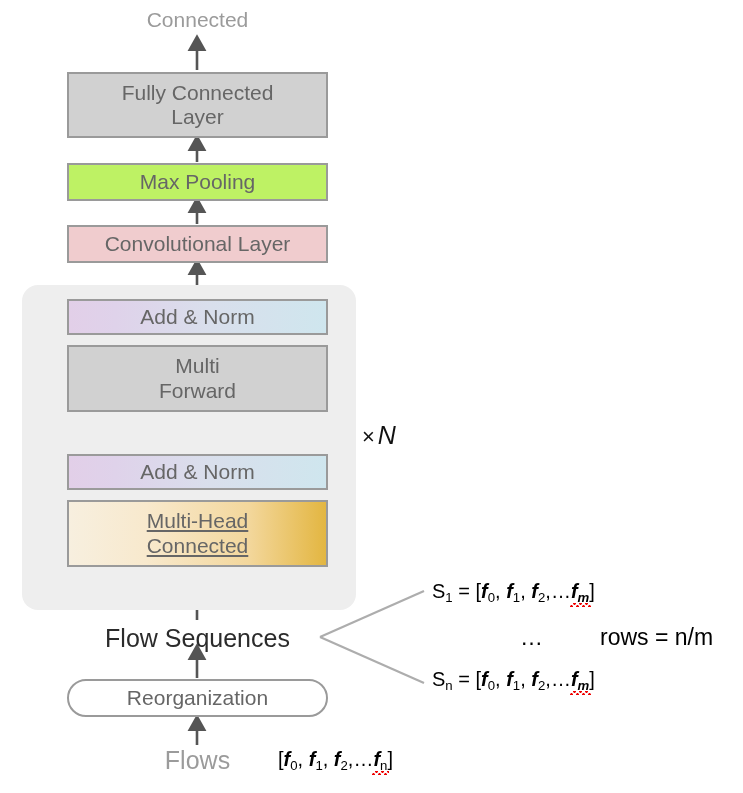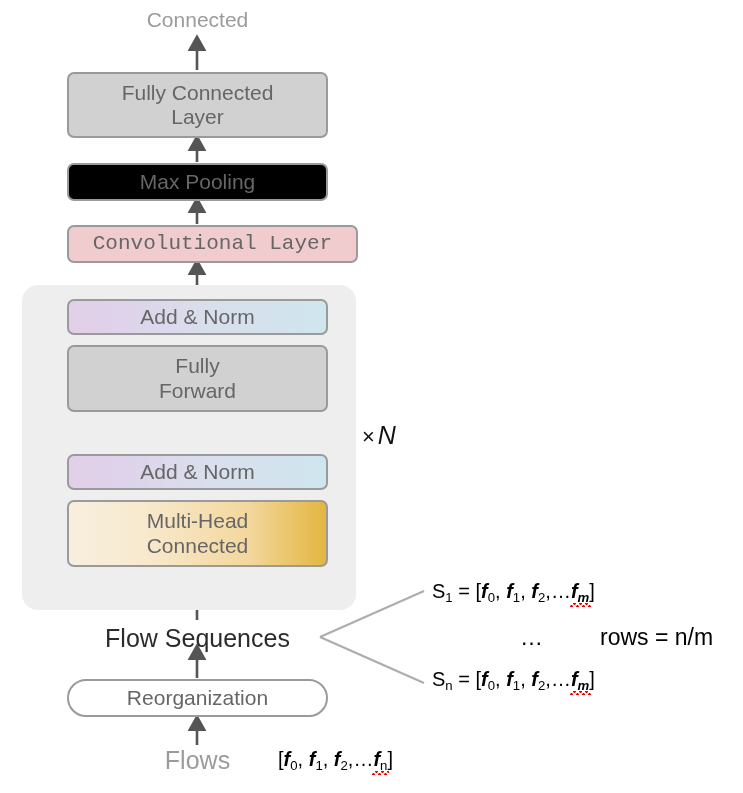--- a/index.html
+++ b/index.html
@@ -22,58 +22,58 @@
     left: 0;
     top: 0;
     width: 743px;
     height: 793px;
   }
   
   .box {
     position: absolute;
     box-sizing: border-box;
     border: 2px solid #9a9a9a;
-    border-radius: 7px;
+    border-radius: 0;
     display: flex;
     align-items: center;
     justify-content: center;
     text-align: center;
     color: #666666;
     font-size: 21px;
     line-height: 1.15;
     z-index: 3;
   }
   .box-fc {
     left: 67px; top: 72px; width: 261px; height: 66px;
     background: #d1d1d1;
   }
   .box-maxpool {
     left: 67px; top: 163px; width: 261px; height: 38px;
-    background: #000000;
+    background: #bef264;
   }
   .box-conv {
-    left: 67px; top: 225px; width: 291px; height: 38px;
+    left: 67px; top: 225px; width: 261px; height: 38px;
     background: #f0ccce;
-    font-family: Liberation Mono, monospace;
   }
   .box-addnorm1 {
     left: 67px; top: 299px; width: 261px; height: 36px;
     background: linear-gradient(to right, #e2cfe8 0%, #dfd2ea 18%, #d9dfec 55%, #cfe6ee 100%);
   }
   .box-ff {
     left: 67px; top: 345px; width: 261px; height: 67px;
     background: #d1d1d1;
   }
   .box-addnorm2 {
     left: 67px; top: 454px; width: 261px; height: 36px;
     background: linear-gradient(to right, #e2cfe8 0%, #dfd2ea 18%, #d9dfec 55%, #cfe6ee 100%);
   }
   .box-mha {
     left: 67px; top: 500px; width: 261px; height: 67px;
     background: linear-gradient(to right, #f7efdf 0%, #f8e9cd 30%, #f3d79c 70%, #e3b641 100%);
+    text-decoration: underline;
   }
   .box-reorg {
     left: 67px; top: 679px; width: 261px; height: 38px;
     background: #ffffff;
     border-radius: 19px;
   }
   
   .panel {
     position: absolute;
     left: 22px; top: 285px;
@@ -225,21 +225,21 @@
   <div class="box box-conv">
     <span>Convolutional Layer</span>
   </div>
 
   <div class="box box-addnorm1">
     <span>Add &amp; Norm</span>
   </div>
 
   <div class="box box-ff">
     <div>
-      <span>Fully</span><br>
+      <span>Multi</span><br>
       <span>Forward</span>
     </div>
   </div>
 
   <div class="box box-addnorm2">
     <span>Add &amp; Norm</span>
   </div>
 
   <div class="box box-mha">
     <div>

